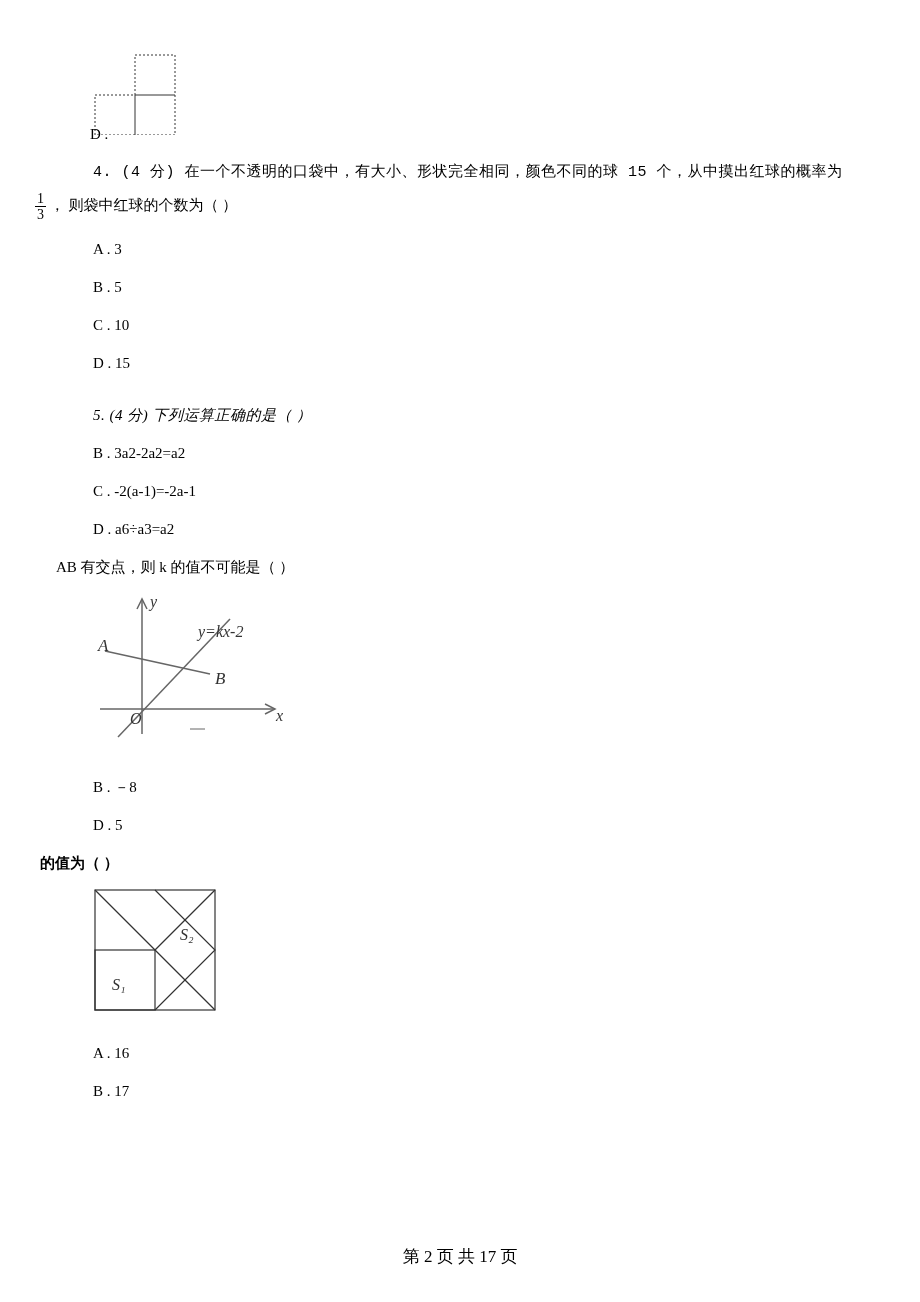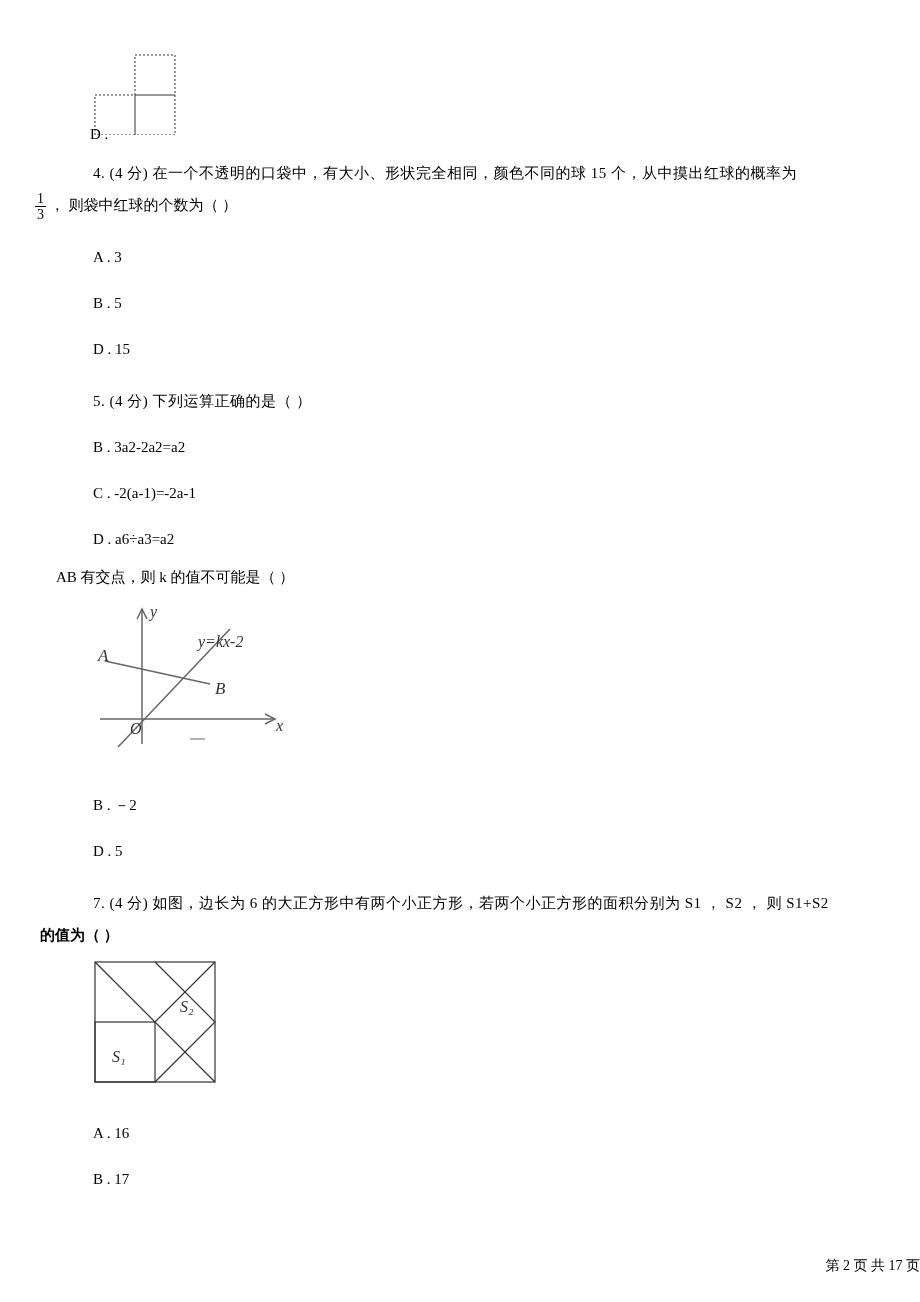--- a/index.html
+++ b/index.html
@@ -22,28 +22,29 @@
       margin-left: 60px;
       margin-top: -25px;
       margin-bottom: 8px;
     }
     .question {
       margin-left: 35px;
       text-indent: 28px;
       margin-top: 28px;
       margin-bottom: 8px;
       letter-spacing: 0.5px;
+      font-style: italic;
     }
     .question-cont {
       margin-left: 0px;
       margin-bottom: 8px;
     }
     .option {
       margin-left: 63px;
-      margin-top: 22px;
+      margin-top: 14px;
       margin-bottom: 14px;
     }
     .fraction {
       display: inline-block;
       vertical-align: middle;
       text-align: center;
       font-size: 14px;
       line-height: 1.1;
       margin-left: 5px;
     }
@@ -57,28 +58,28 @@
       margin-top: 10px;
       margin-bottom: 10px;
     }
     .figure-7 {
       margin-left: 60px;
       margin-top: 10px;
       margin-bottom: 10px;
     }
     .footer {
       position: absolute;
-      bottom: 25px;
+      bottom: 32px;
       width: 100%;
       left: 0;
-      text-align: right;
-      font-size: 14px;
+      text-align: center;
+      font-size: 17px;
     }
     .q4-wrap { margin-top: 15px; }
-    .q4-line1 { margin-left: 35px; text-indent: 28px; letter-spacing: 0.5px; }
+    .q4-line1 { margin-left: 35px; text-indent: 28px; letter-spacing: 0.5px; font-family: Liberation Mono, monospace; }
     .q4-line2 { margin-top: 6px; }
   </style>
 </head>
 <body>
 
 <div class="option-d-fig">
   <svg width="95" height="85">
     <g fill="none" stroke="#333" stroke-width="1" stroke-dasharray="2,2">
       <rect x="45" y="5" width="40" height="40"></rect>
       <rect x="5" y="45" width="40" height="40"></rect>
@@ -92,20 +93,21 @@
   <div class="q4-line1">4.  (4 分)   在一个不透明的口袋中，有大小、形状完全相同，颜色不同的球 15 个，从中摸出红球的概率为</div>
   <div class="q4-line2">
     <span class="fraction">
       <span class="num">1</span>
       <span class="den">3</span>
     </span>
     <span class="inline-rest">，  则袋中红球的个数为（   ）</span>
   </div>
   <div class="option">A .  3</div>
   <div class="option">B .  5</div>
+  <div class="option">C .  10</div>
   <div class="option">D .  15</div>
 </div>
 
 <div>
   <div class="question">5.  (4 分)   下列运算正确的是（   ）</div>
   <div class="option">B .  3a2-2a2=a2</div>
   <div class="option">C .  -2(a-1)=-2a-1</div>
   <div class="option">D .  a6÷a3=a2</div>
 </div>
 
@@ -130,26 +132,25 @@
         <line x1="100" y1="140" x2="115" y2="140"></line>
       </g>
       <text x="60" y="18" font-size="16" font-style="italic" fill="#333">y</text>
       <text x="186" y="132" font-size="16" font-style="italic" fill="#333">x</text>
       <text x="40" y="135" font-size="16" font-style="italic" fill="#333">O</text>
       <text x="8" y="62" font-size="17" font-style="italic" fill="#333">A</text>
       <text x="125" y="95" font-size="17" font-style="italic" fill="#333">B</text>
       <text x="108" y="48" font-size="16" font-style="italic" fill="#333">y=kx-2</text>
     </svg>
   </div>
-  <div class="option">B .  －2</div>
+  <div class="option">B .  －8</div>
   <div class="option">D .  5</div>
 </div>
 
 <div>
-  <div class="question">7.  (4 分)   如图，边长为 6 的大正方形中有两个小正方形，若两个小正方形的面积分别为 S1 ，  S2 ，   则 S1+S2</div>
   <div class="question-cont" style="margin-left:10px;font-weight:bold;">的值为（   ）</div>
   <div class="figure-7">
     <svg width="135" height="135">
       <g fill="none" stroke="#333" stroke-width="1.2">
         <rect x="5" y="5" width="120" height="120"></rect>
 
         <line x1="5" y1="5" x2="125" y2="125"></line>
 
         <polyline points="65,5 125,65 65,125"></polyline>
         <line x1="65" y1="65" x2="125" y2="5"></line>

